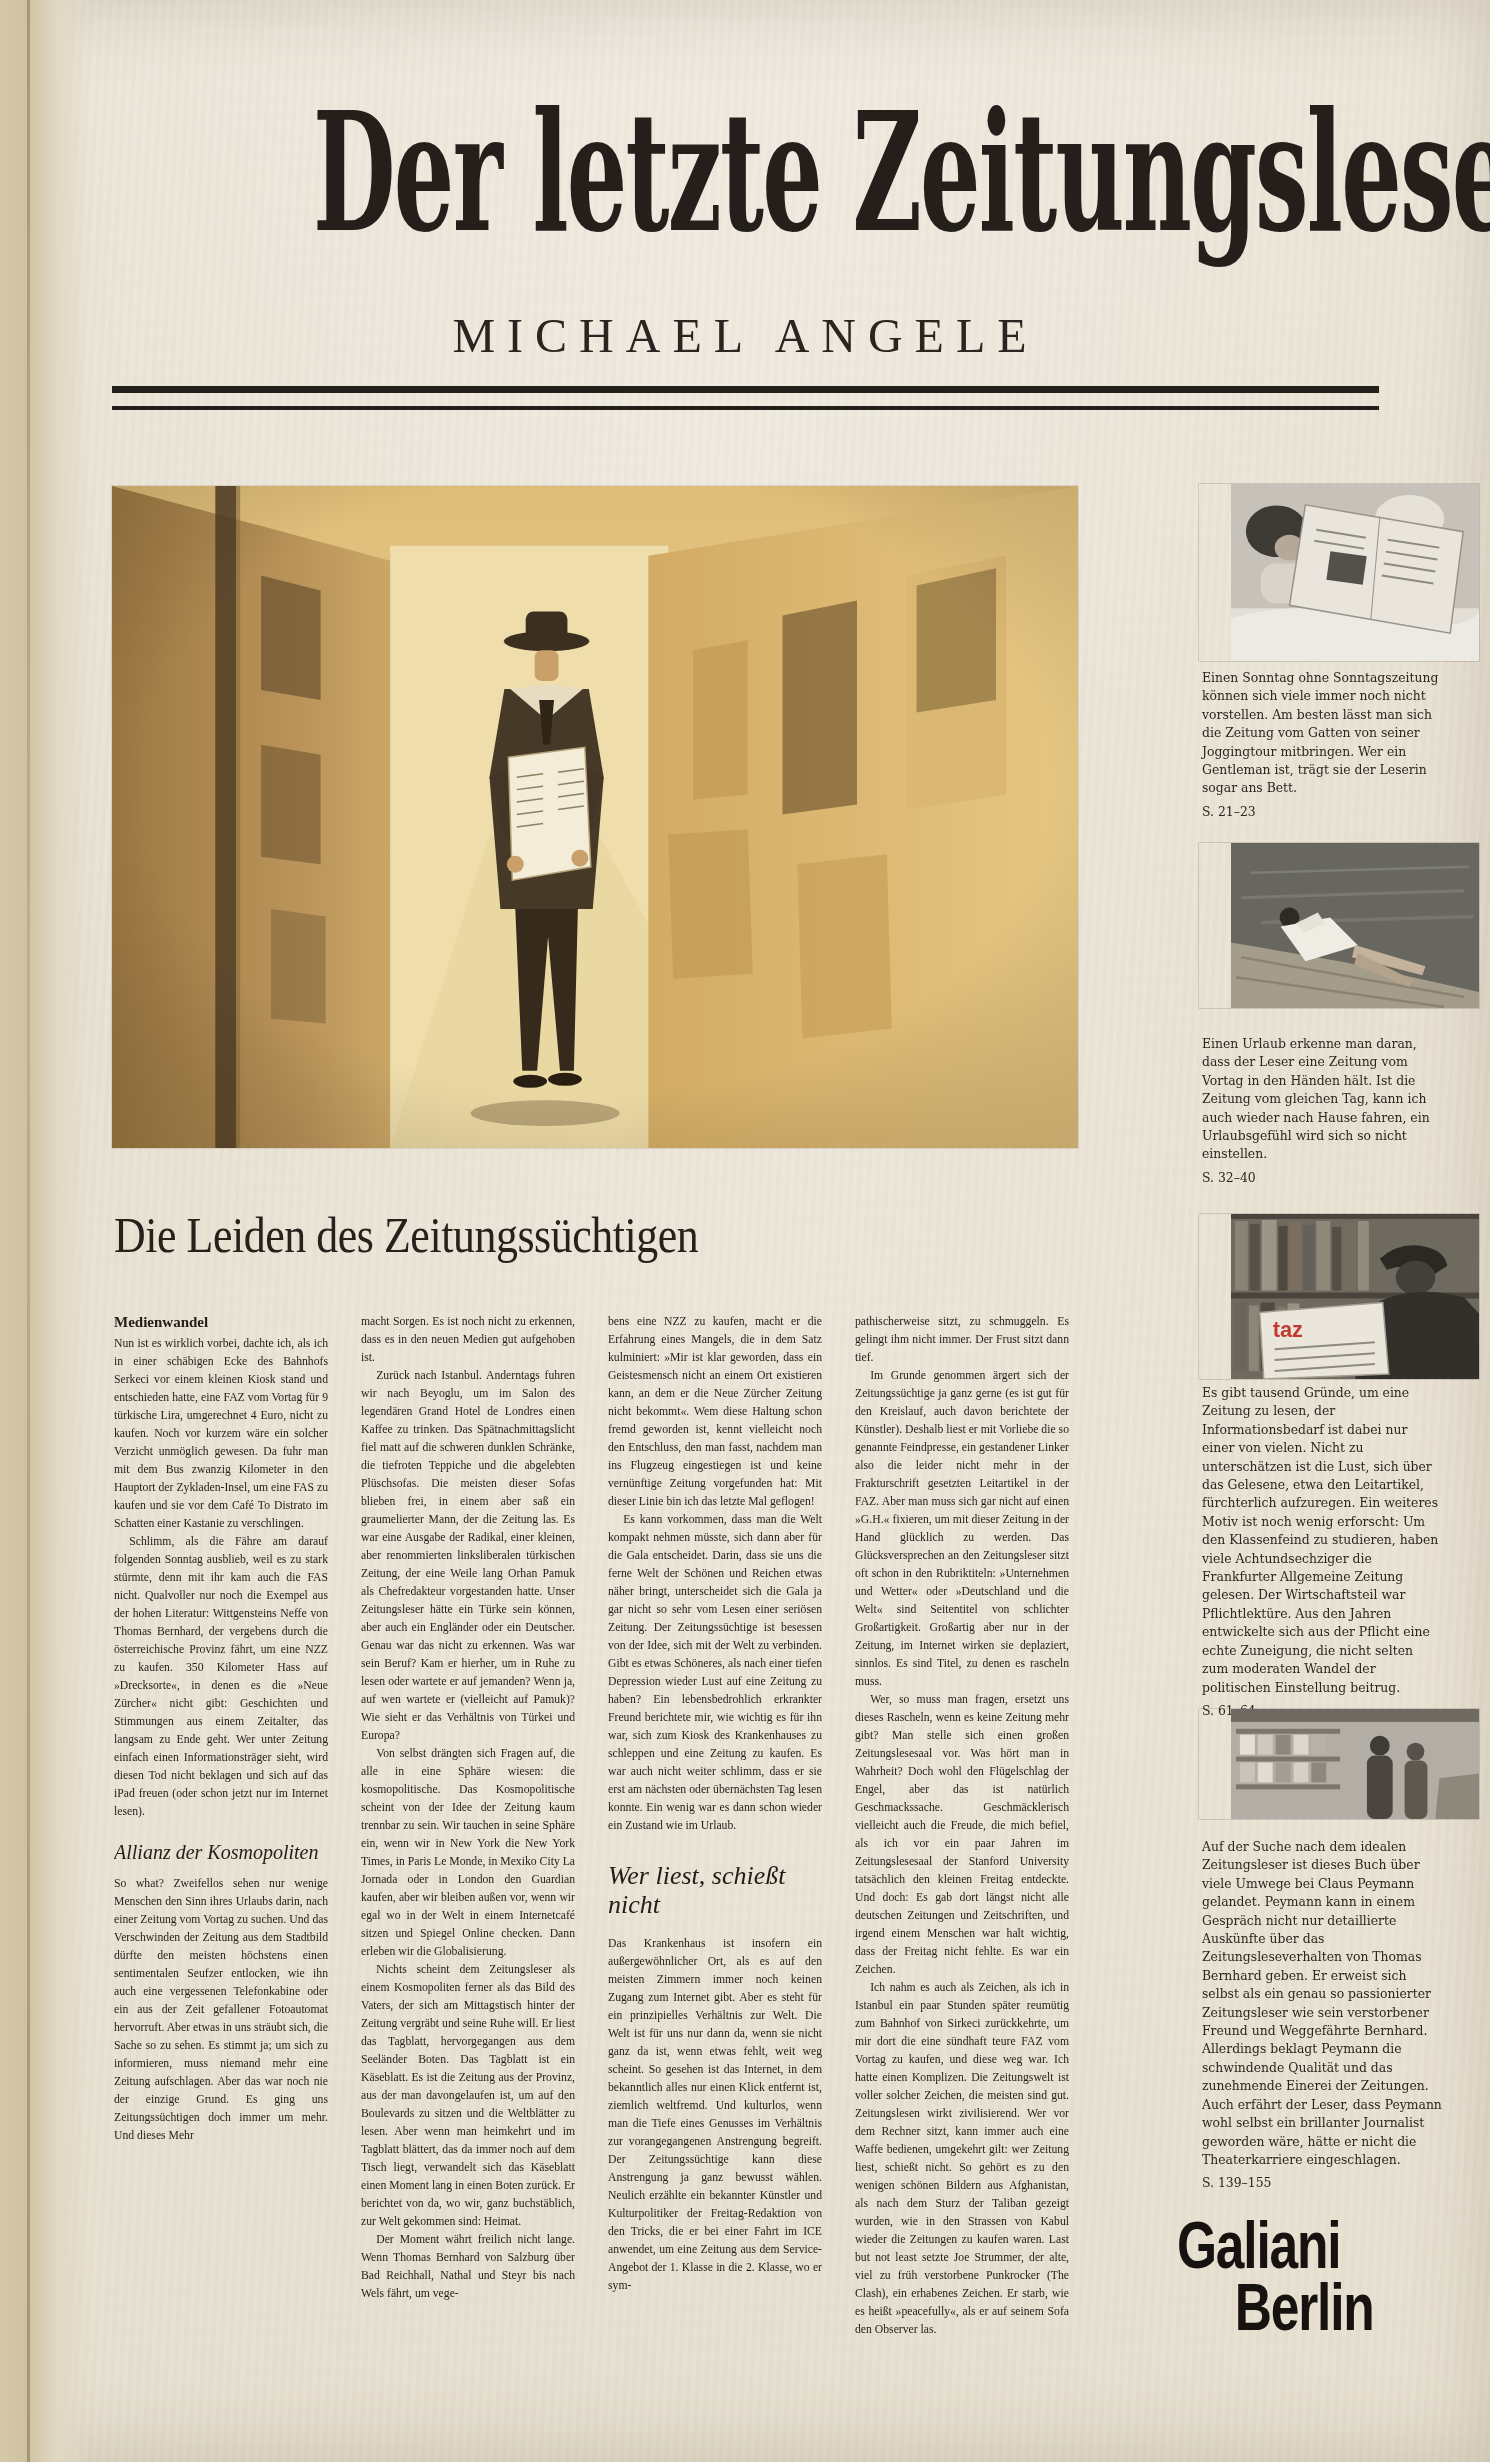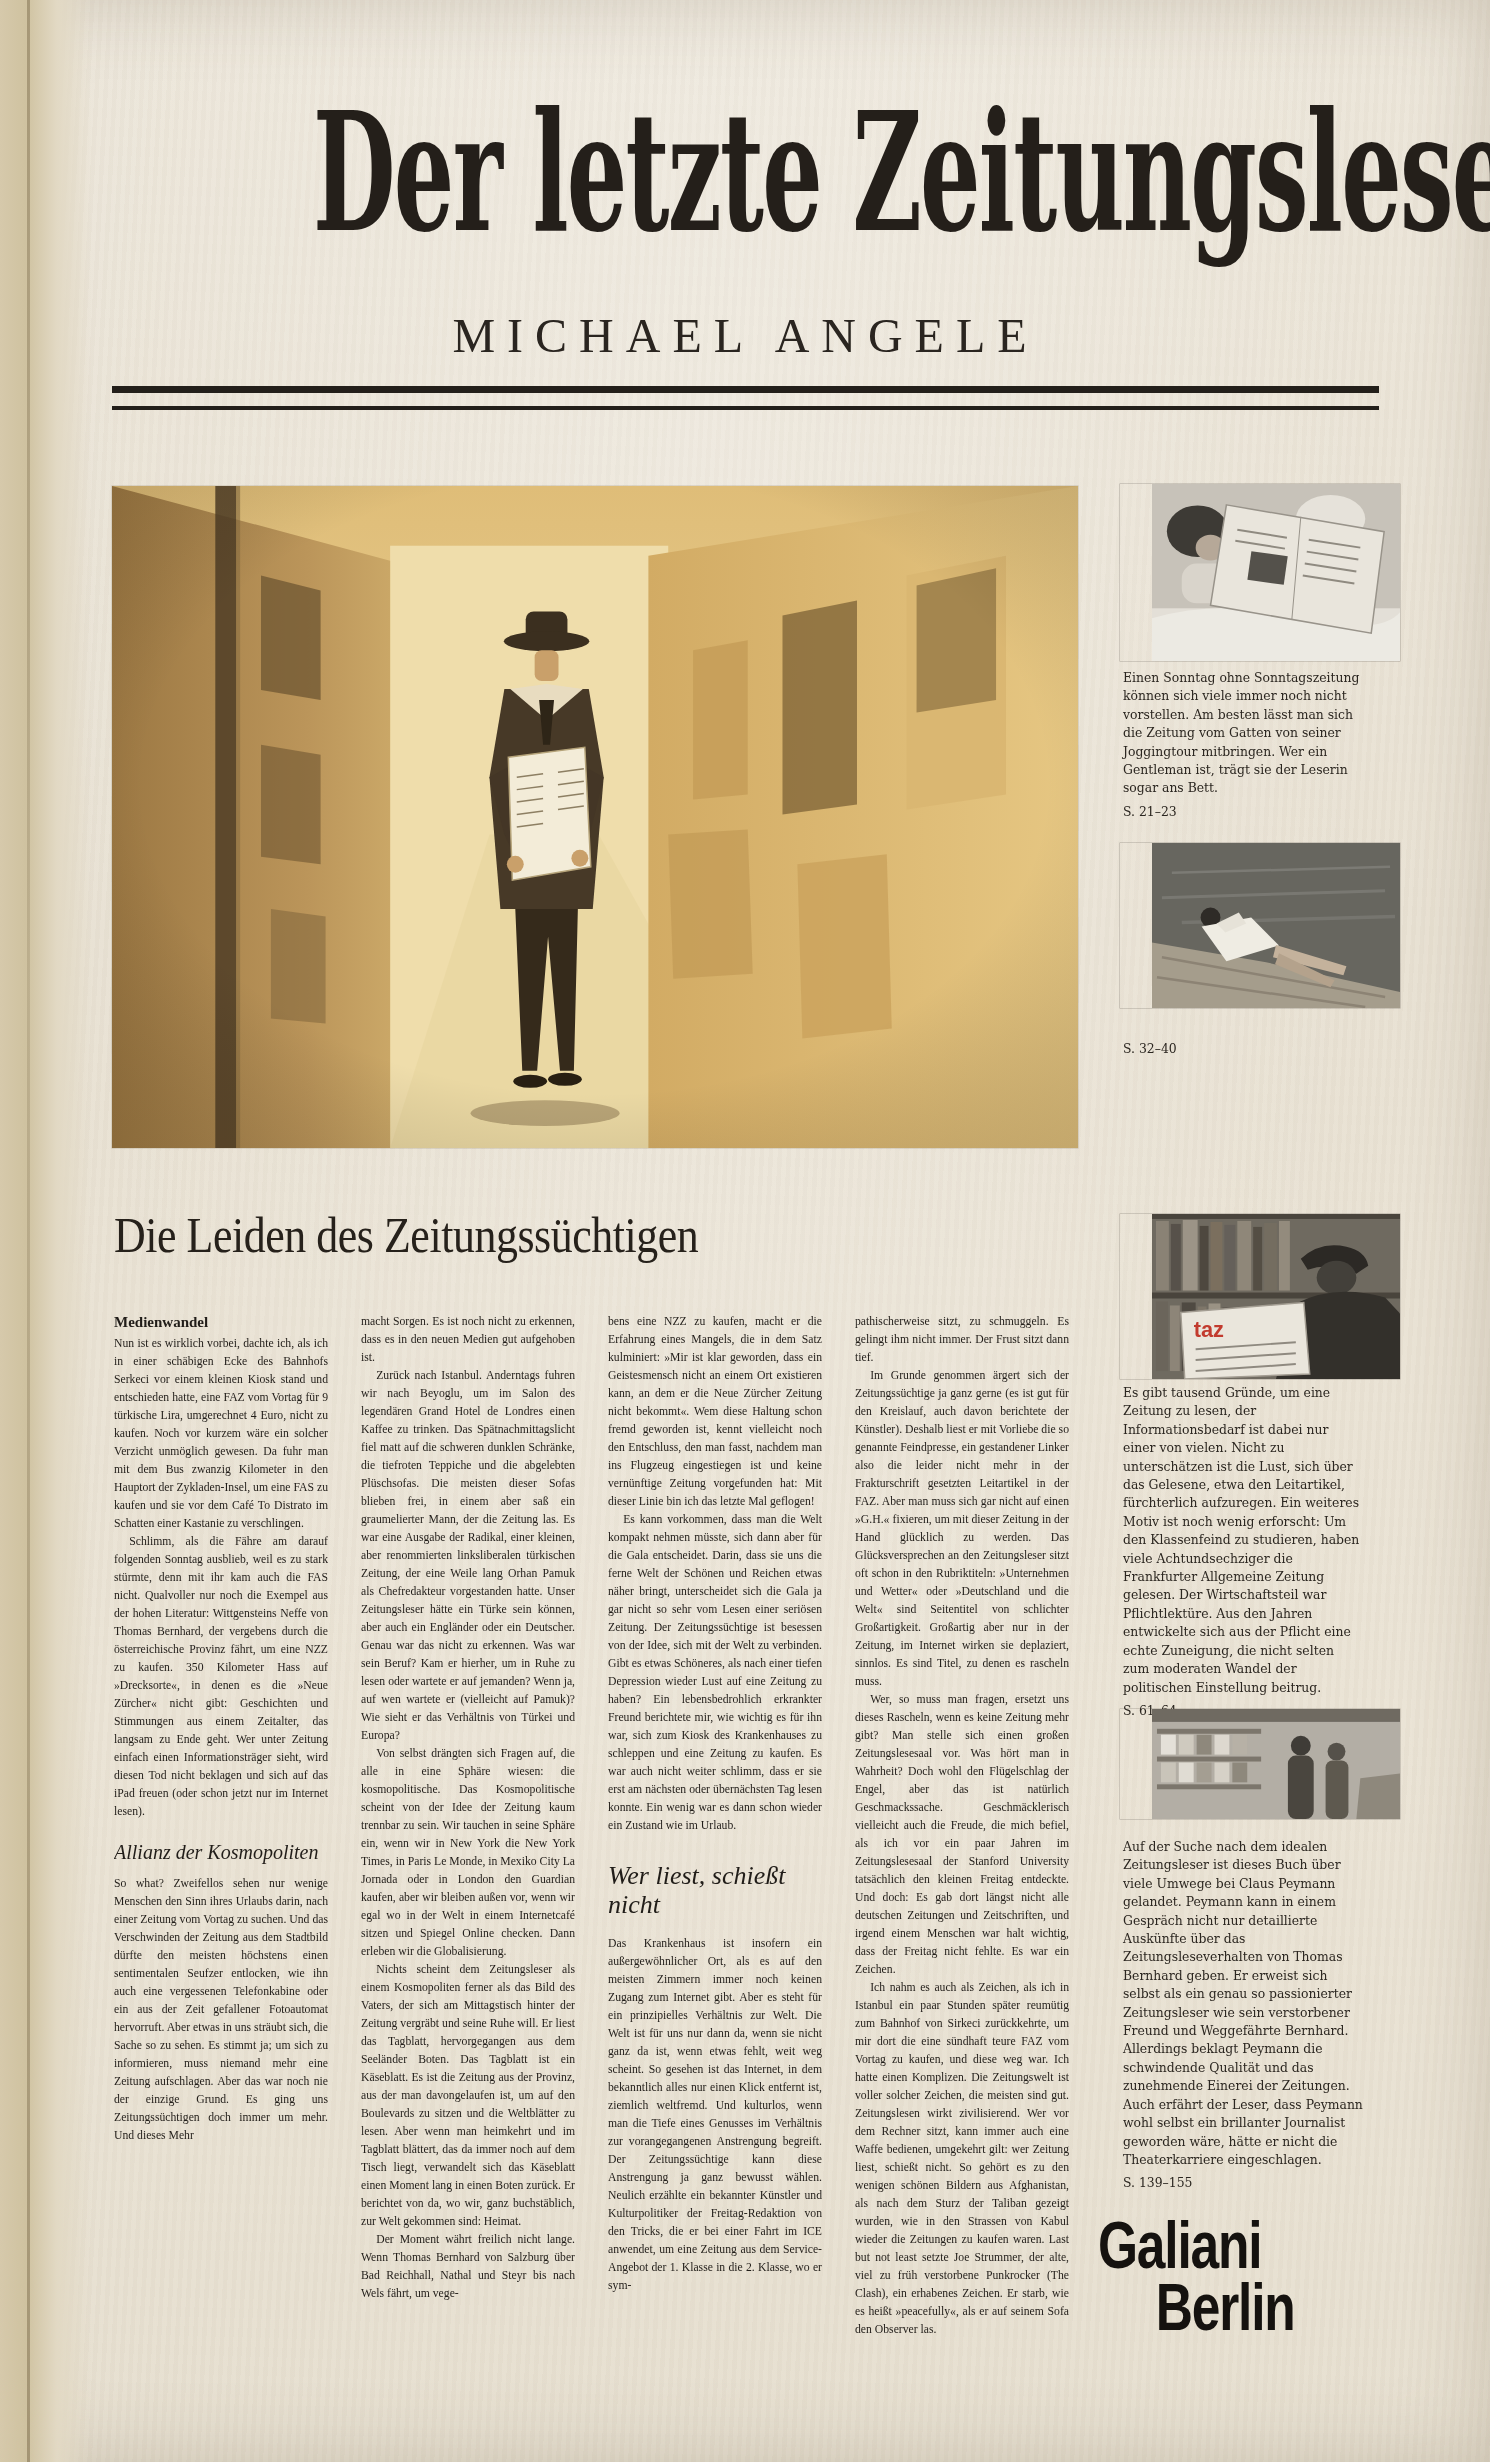--- a/index.html
+++ b/index.html
@@ -24,21 +24,21 @@
   .author{position:absolute;left:0;top:308px;width:1491px;text-align:center;
     font-size:48px;letter-spacing:12px;color:#2a2520;}
   .rule{position:absolute;left:112px;width:1267px;background:#231f1a;}
   .rule.thick{top:386px;height:7px;}
   .rule.thin{top:406px;height:3.5px;}
   
   .hero{position:absolute;left:112px;top:486px;width:966px;height:662px;margin:0;
     box-shadow:0 0 0 0.5px rgba(90,70,40,.25);}
   .hero svg{display:block;width:100%;height:100%;}
   
-  .sidebar{position:absolute;left:1120px;top:484px;width:248px;height:1948px;}
+  .sidebar{position:absolute;left:1199px;top:484px;width:248px;height:1948px;}
   .sphoto{position:absolute;left:0;width:248px;margin:0;box-shadow:0 0 0 0.5px rgba(60,55,48,.35);padding-left:32px;}
   .sphoto svg{display:block;width:100%;height:100%;}
   .ph1{top:0;height:177px;}
   .ph2{top:359px;height:165px;}
   .ph3{top:730px;height:165px;}
   .ph4{top:1225px;height:110px;}
   .cap{position:absolute;left:3px;width:241px;font-family:"DejaVu Serif",serif;}
   .cap p{margin:0;font-size:12.4px;line-height:18.4px;color:#2b2620;}
   .cap .pageref{margin-top:6px;font-size:12.4px;color:#2b2620;}
   .cap1{top:185px;} .cap2{top:551px;} .cap3{top:900px;} .cap4{top:1354px;}
@@ -182,20 +182,21 @@
         <g>
           <circle cx="118" cy="150" r="20" fill="#2e2b27"></circle>
           <polygon points="100,168 200,150 256,206 150,238" fill="#efece3"></polygon>
           <polygon points="250,205 392,248 386,266 244,230" fill="#c4b29c"></polygon>
           <polygon points="256,222 368,276 360,290 248,244" fill="#b4a28c"></polygon>
           <polygon points="130,162 175,140 190,162 148,180" fill="#e6e2d8"></polygon>
         </g>
       </svg>
     </figure>
     <div class="cap cap2">
+      <p>Einen Urlaub erkenne man daran, dass der Leser eine Zeitung vom Vortag in den Händen hält. Ist die Zeitung vom gleichen Tag, kann ich auch wieder nach Hause fahren, ein Urlaubsgefühl wird sich so nicht einstellen.</p>
       <div class="pageref">S. 32–40</div>
     </div>
 
     <figure class="sphoto ph3">
       <svg viewBox="0 0 500 332" preserveAspectRatio="none">
         <rect width="500" height="332" fill="#6e6albada"></rect>
         <rect width="500" height="332" fill="#6f6a60"></rect>
         <rect x="0" y="0" width="500" height="10" fill="#49443c"></rect>
         <rect x="0" y="158" width="500" height="12" fill="#49443c"></rect>
         <g>

